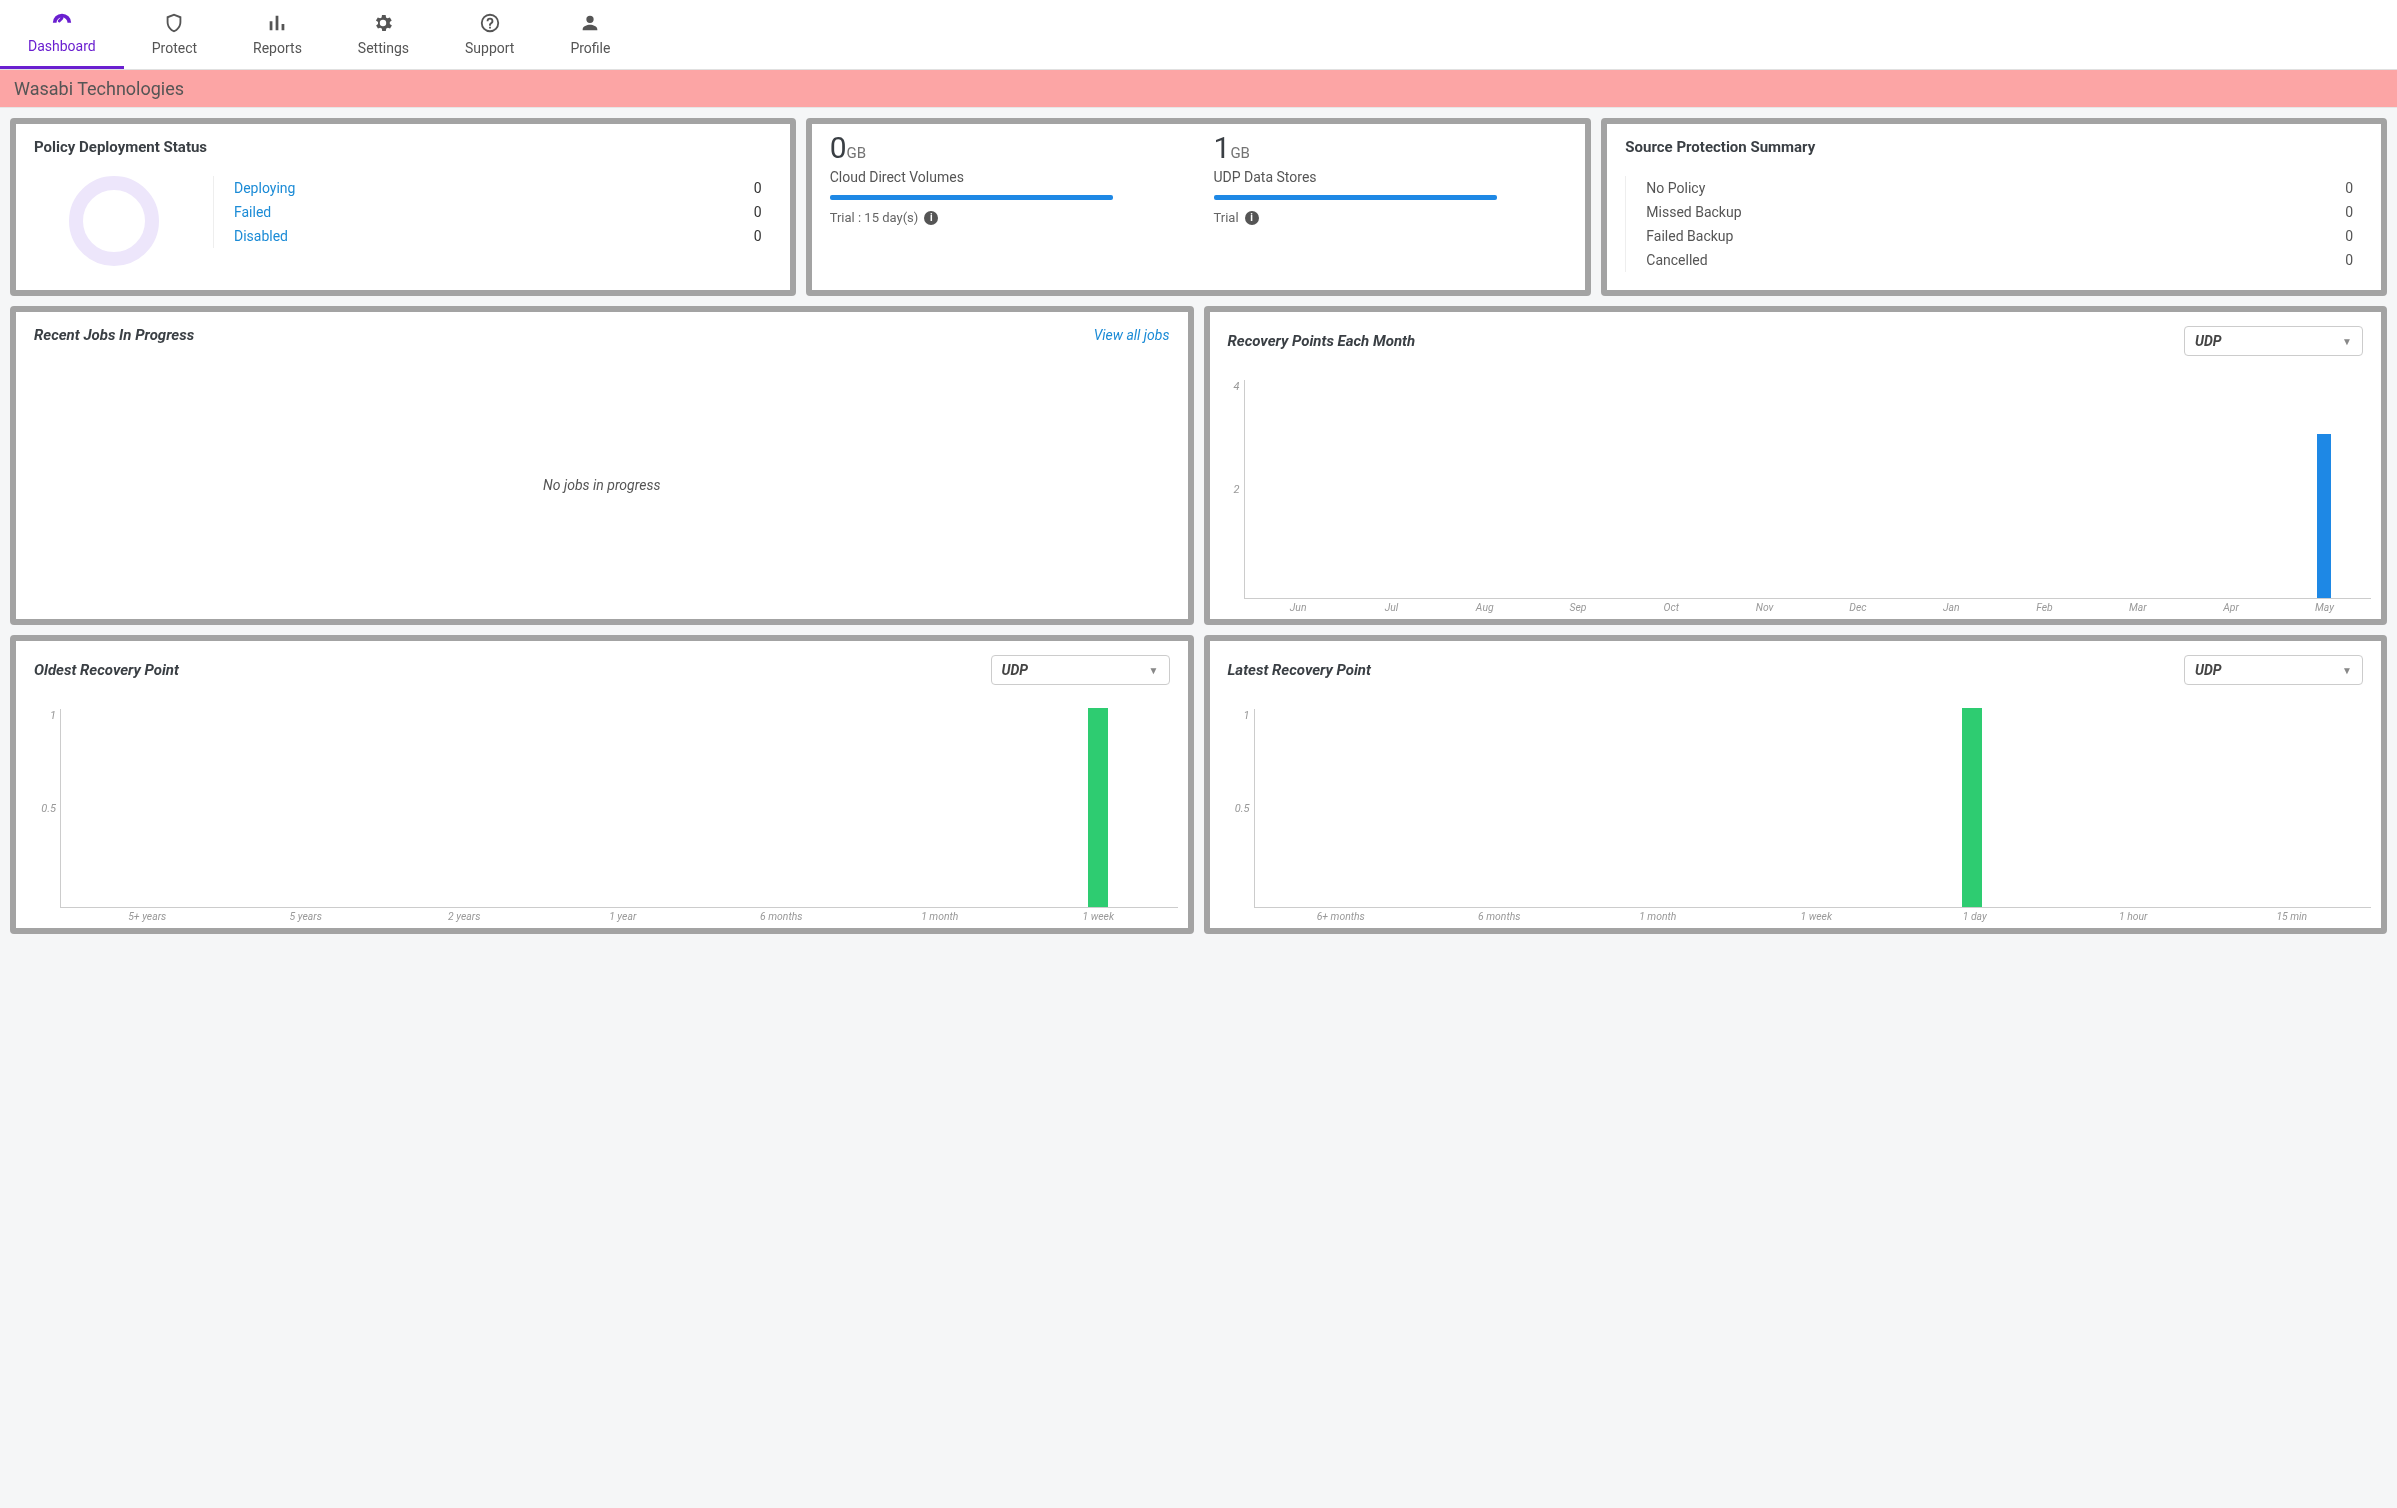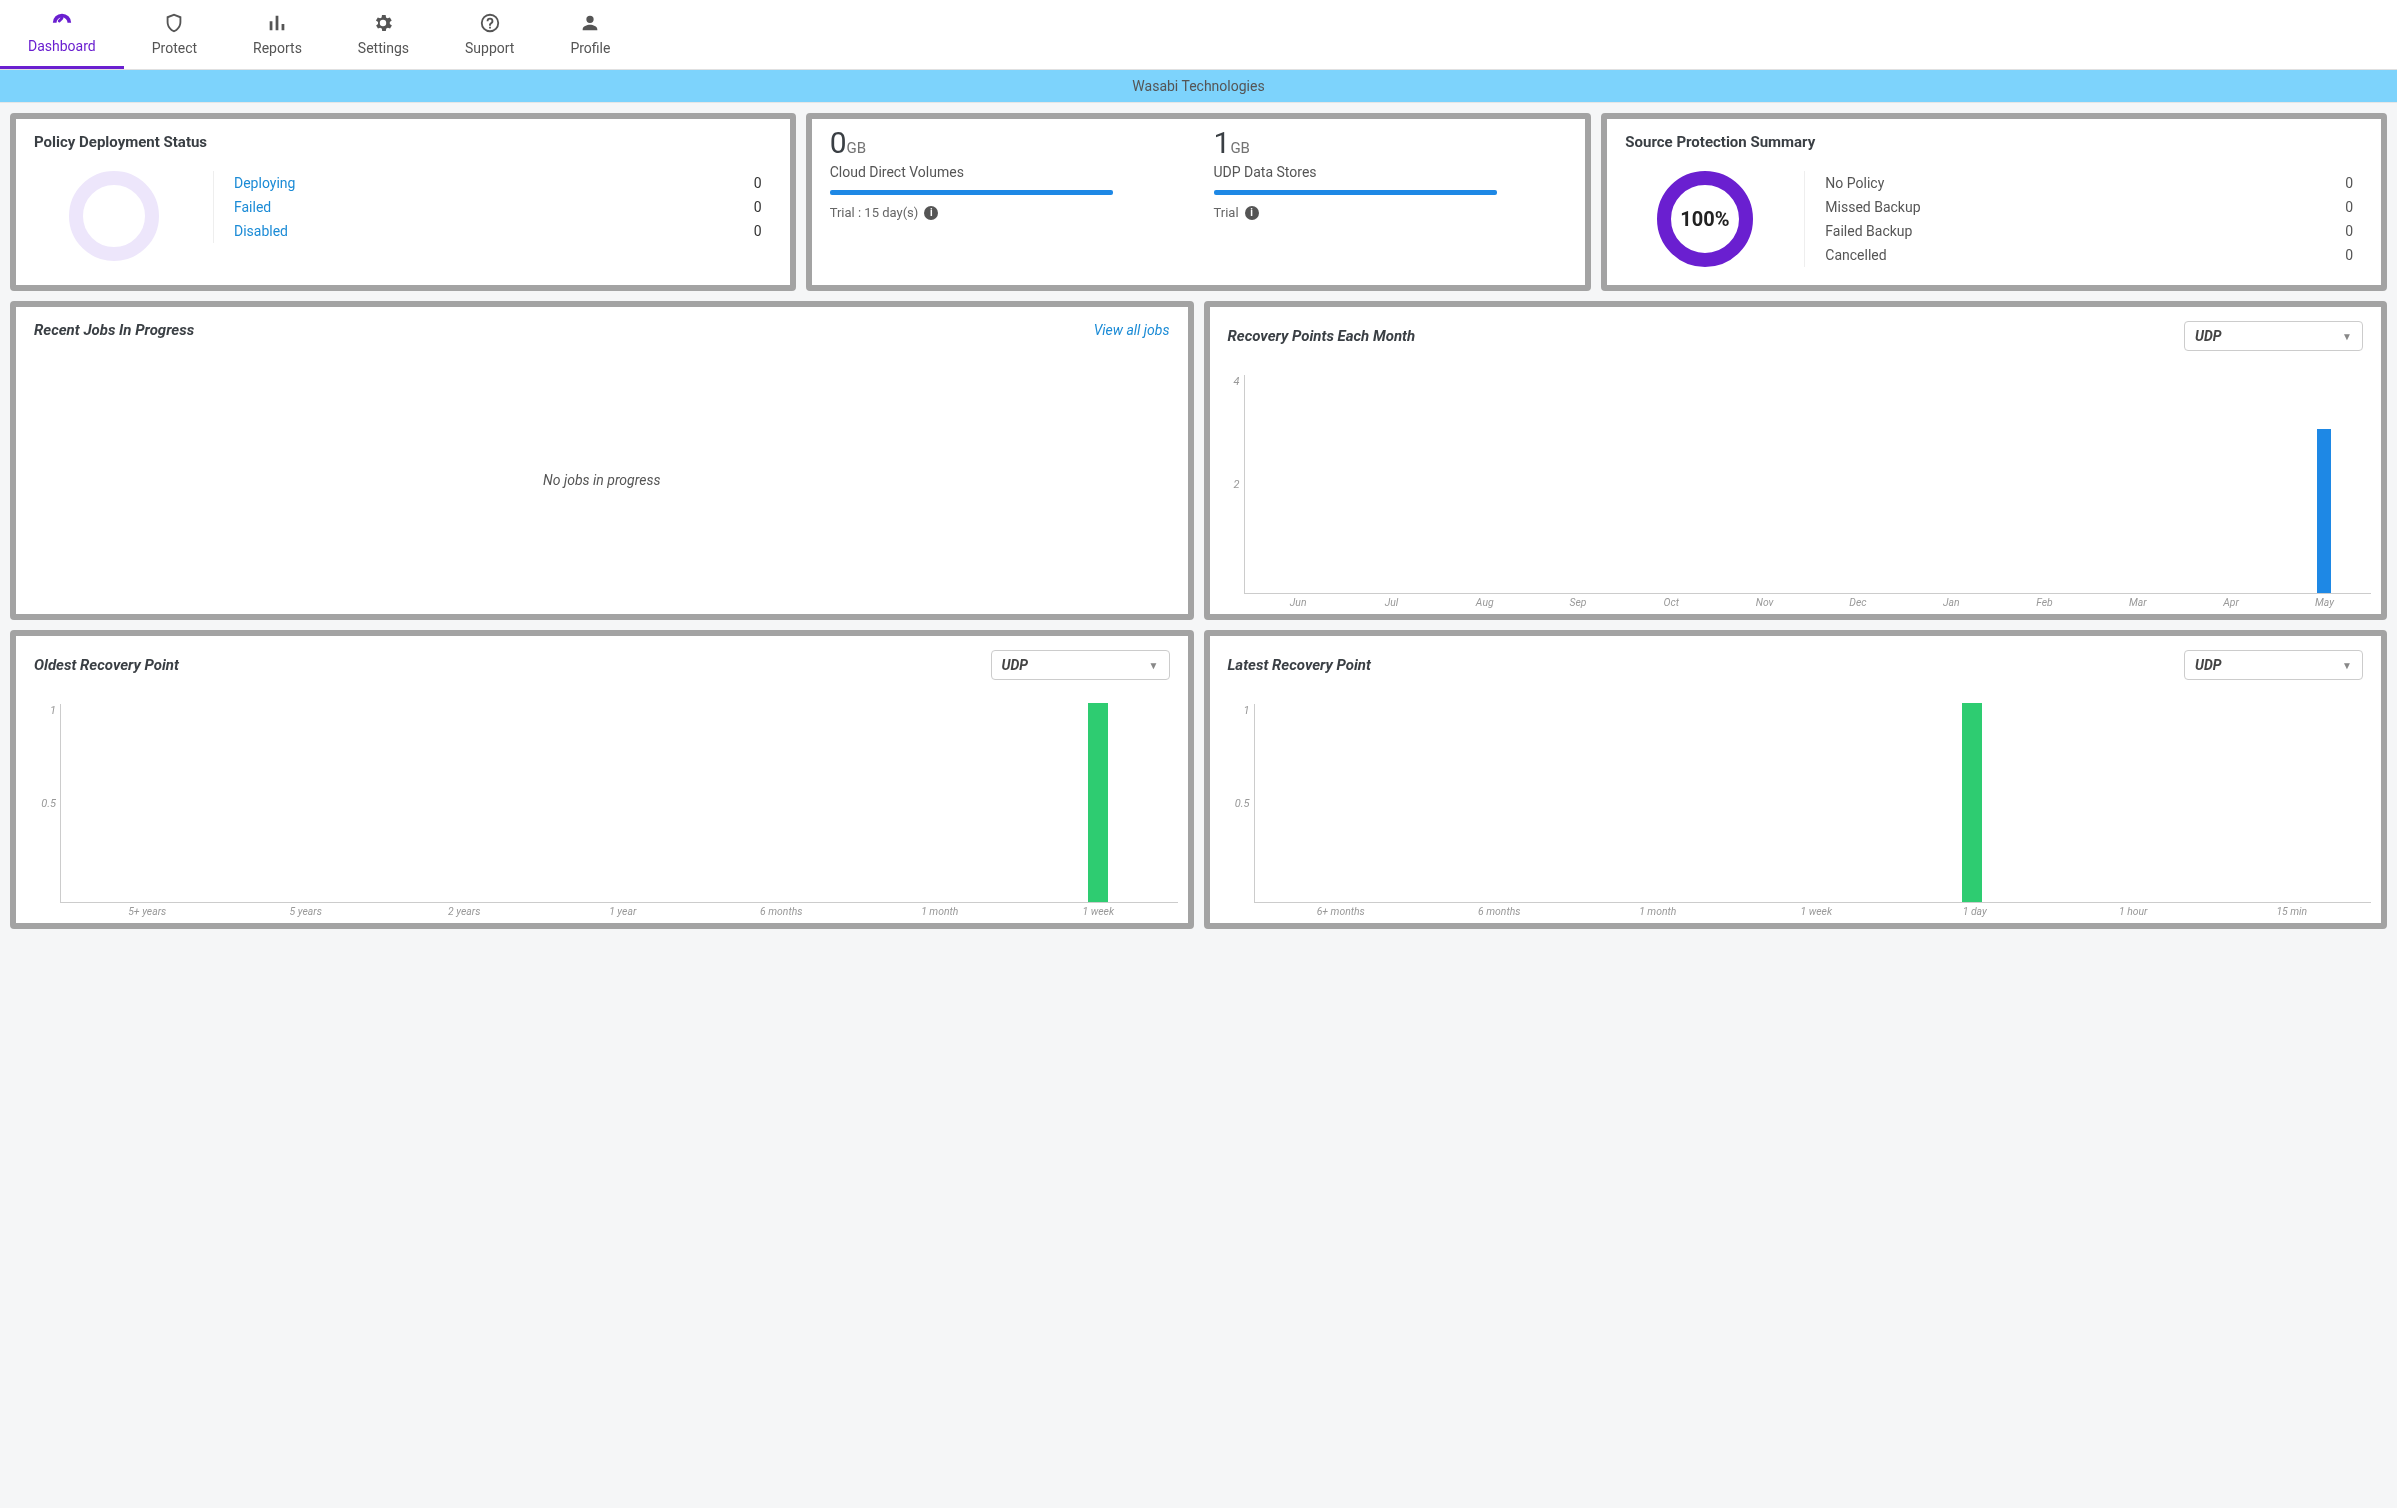--- a/index.html
+++ b/index.html
@@ -3,21 +3,21 @@
 <meta charset="utf-8">
 <style>
   * { box-sizing: border-box; margin: 0; padding: 0; }
   body { font-family: -apple-system, BlinkMacSystemFont, "Segoe UI", Roboto, sans-serif; background: #f5f6f7; color: #3a3f44; font-size: 14px; }
   .topnav { background: #fff; display: flex; border-bottom: 1px solid #e0e0e0; }
   .topnav-item { display: flex; flex-direction: column; align-items: center; justify-content: center; padding: 10px 28px 12px; cursor: pointer; color: #555; position: relative; }
   .topnav-item.active { color: #6a1fd0; border-bottom: 3px solid #6a1fd0; }
   .topnav-item .icon { height: 22px; display: flex; align-items: center; justify-content: center; margin-bottom: 6px; }
   .topnav-item svg { width: 22px; height: 22px; fill: currentColor; }
   .topnav-item span.label { font-size: 14px; }
-  .breadcrumb { background: #7dd3fc; padding: 8px 14px; font-size: 14px; color: #555; border-bottom: 1px solid #e6e6e6; text-align: center; }
+  .breadcrumb { background: #fca5a5; padding: 8px 14px; font-size: 18px; color: #555; border-bottom: 1px solid #e6e6e6; }
   .grid { padding: 10px; display: grid; grid-template-columns: 1fr 1fr 1fr; gap: 10px; }
   .grid2 { padding: 0 10px 10px; display: grid; grid-template-columns: 1fr 1fr; gap: 10px; font-style: italic; }
   .card { background: #fff; border: 6px solid #a3a3a3; border-radius: 4px; }
   .card-header { padding: 14px 18px; font-weight: 700; color: #3a3f44; font-size: 15px; display: flex; justify-content: space-between; align-items: center; }
   .card-body { padding: 6px 18px 18px; }
   
   .pds-body { display: flex; align-items: flex-start; gap: 20px; }
   .donut-wrap { flex: 0 0 159px; display:flex; justify-content:center; }
   .donut-light { width: 90px; height: 90px; border-radius: 50%; border: 14px solid #ede6fb; }
   .pds-list { flex: 1; border-left: 1px solid #eee; padding-left: 20px; }
@@ -156,25 +156,20 @@
             <span>Trial</span>
             <span class="info-icon">i</span>
           </div>
       </div>
     </div>
   </div>
 
   <div class="card">
     <div class="card-header">Source Protection Summary</div>
     <div class="card-body sps-body">
-      <div class="donut-wrap">
-        <div class="donut100">
-            <span>100%</span>
-          </div>
-      </div>
       <div class="sps-list">
         <div class="sps-row">
             <span>No Policy</span>
             <span class="val">0</span>
           </div>
         <div class="sps-row">
             <span>Missed Backup</span>
             <span class="val">0</span>
           </div>
         <div class="sps-row">

